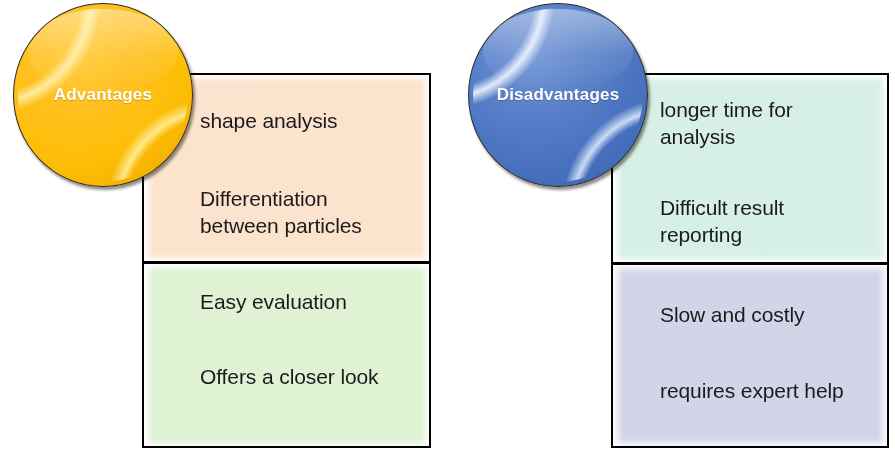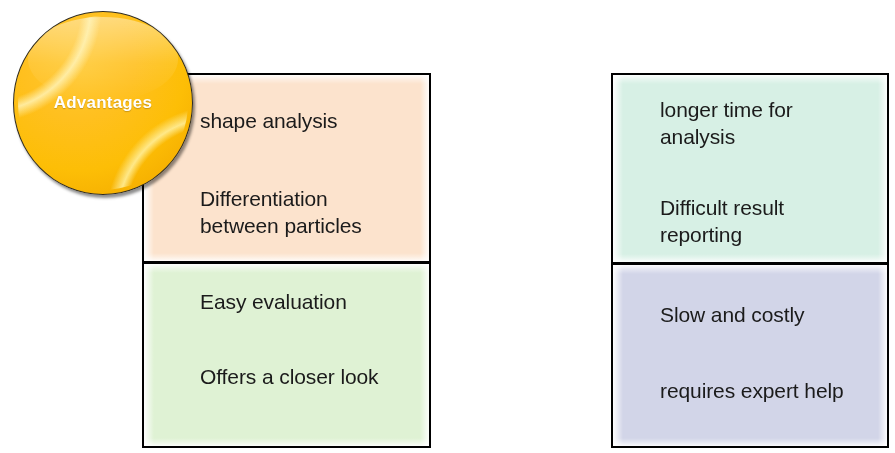--- a/index.html
+++ b/index.html
@@ -161,21 +161,21 @@
   }
   .node .sheen-arc {
     position: absolute;
     z-index: 3;
     inset: 4px;
     border-radius: 50%;
     pointer-events: none;
   }
 
   #node-advantages {
-    left: 13px; top: 11px;
+    left: 13px; top: 3px;
     width: 180px; height: 184px;
     background:
       radial-gradient(circle at 36% 28%, #ffc933 0%, #ffc01f 32%, #fdbe06 62%, #f5ae00 84%, #e79f00 100%);
   }
   #node-advantages .sheen-arc {
     background:
       radial-gradient(ellipse 95% 95% at 118% 118%,
          rgba(255,255,255,0.0) 58%,
          rgba(255,240,160,0.85) 63%,
          rgba(255,255,255,0.0) 70%),
@@ -258,14 +258,19 @@
     </div>
 
   </div>
 
   <div class="node" id="node-advantages">
     <div class="sheen-top"></div>
     <div class="sheen-arc"></div>
     <div class="node-label" style="color: rgb(255, 255, 255);">Advantages</div>
   </div>
 
+  <div class="node" id="node-disadvantages">
+    <div class="sheen-top"></div>
+    <div class="sheen-arc"></div>
+    <div class="node-label" style="color: rgb(255, 255, 255);">Disadvantages</div>
+  </div>
 
 </div>
 
 </body></html>

